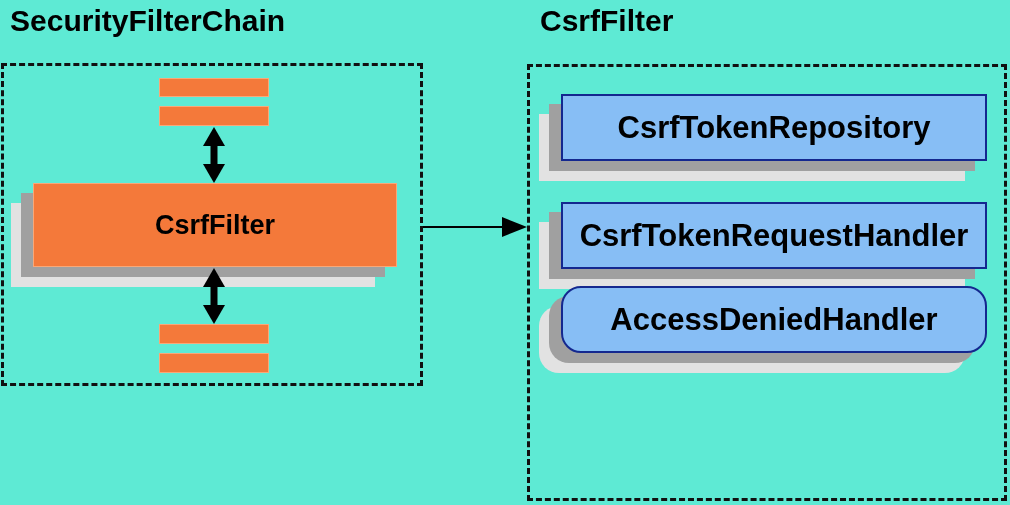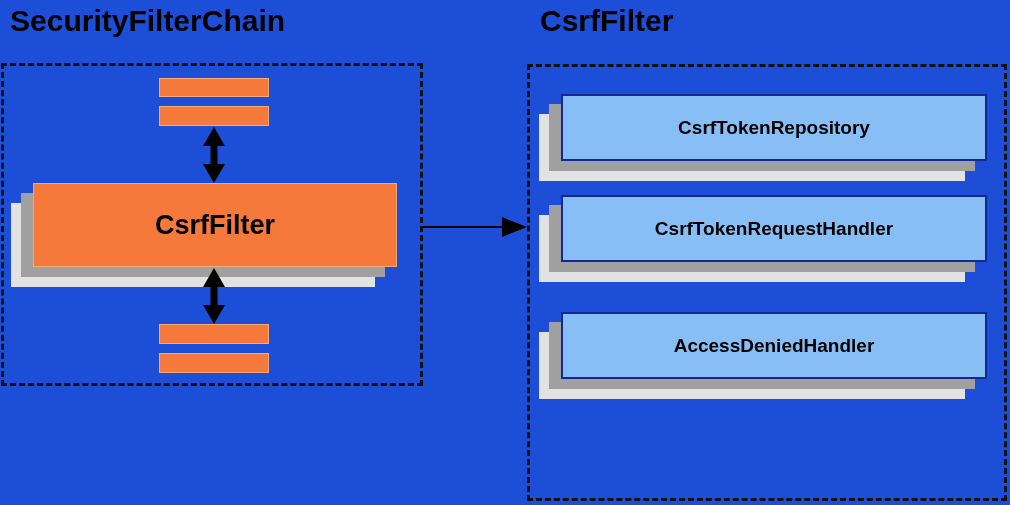--- a/index.html
+++ b/index.html
@@ -11,21 +11,21 @@
     --shadow-light:#e2e2e2;
     --ink:#000000;
   }
   *{margin:0;padding:0;box-sizing:border-box;}
   html,body{background:#ffffff;}
   body{
     font-family:"Liberation Sans","DejaVu Sans",sans-serif;
     width:1010px;height:505px;overflow:hidden;
   }
   .canvas{
-    position:relative;width:1010px;height:505px;background:#1d4ed8;
+    position:relative;width:1010px;height:505px;background:#5eead4;
   }
   .title{
     position:absolute;
     font-size:30px;font-weight:bold;color:var(--ink);
     letter-spacing:0px;white-space:nowrap;
   }
   .title.left{left:10px;top:4px;}
   .title.right{left:540px;top:4px;}
   .dashed-group{
     position:absolute;border:3px dashed #111111;background:transparent;
@@ -45,25 +45,25 @@
     background:var(--orange);border:1px solid var(--orange-border);
     box-shadow:-12px 10px 0 0 var(--shadow-dark), -22px 20px 0 0 var(--shadow-light);
     display:flex;align-items:center;justify-content:center;
     font-size:27px;font-weight:bold;color:var(--ink);
   }
   .component-box{
     position:absolute;left:561px;width:426px;height:67px;
     background:var(--blue);border:2px solid var(--blue-border);
     box-shadow:-12px 10px 0 0 var(--shadow-dark), -22px 20px 0 0 var(--shadow-light);
     display:flex;align-items:center;justify-content:center;
-    font-size:19px;font-weight:bold;color:var(--ink);
+    font-size:31px;font-weight:bold;color:var(--ink);
   }
   .component-box.c0{top:94px;}
-  .component-box.c1{top:195px;}
-  .component-box.c2{top:312px;}
+  .component-box.c1{top:202px;}
+  .component-box.c2{top:286px;border-radius:20px;}
   .component-box.c3{top:393px;}
   svg.arrow-layer{
     position:absolute;left:0;top:0;width:1010px;height:505px;
     pointer-events:none;
   }
 </style>
 </head>
 <body>
 
 <div class="canvas">

